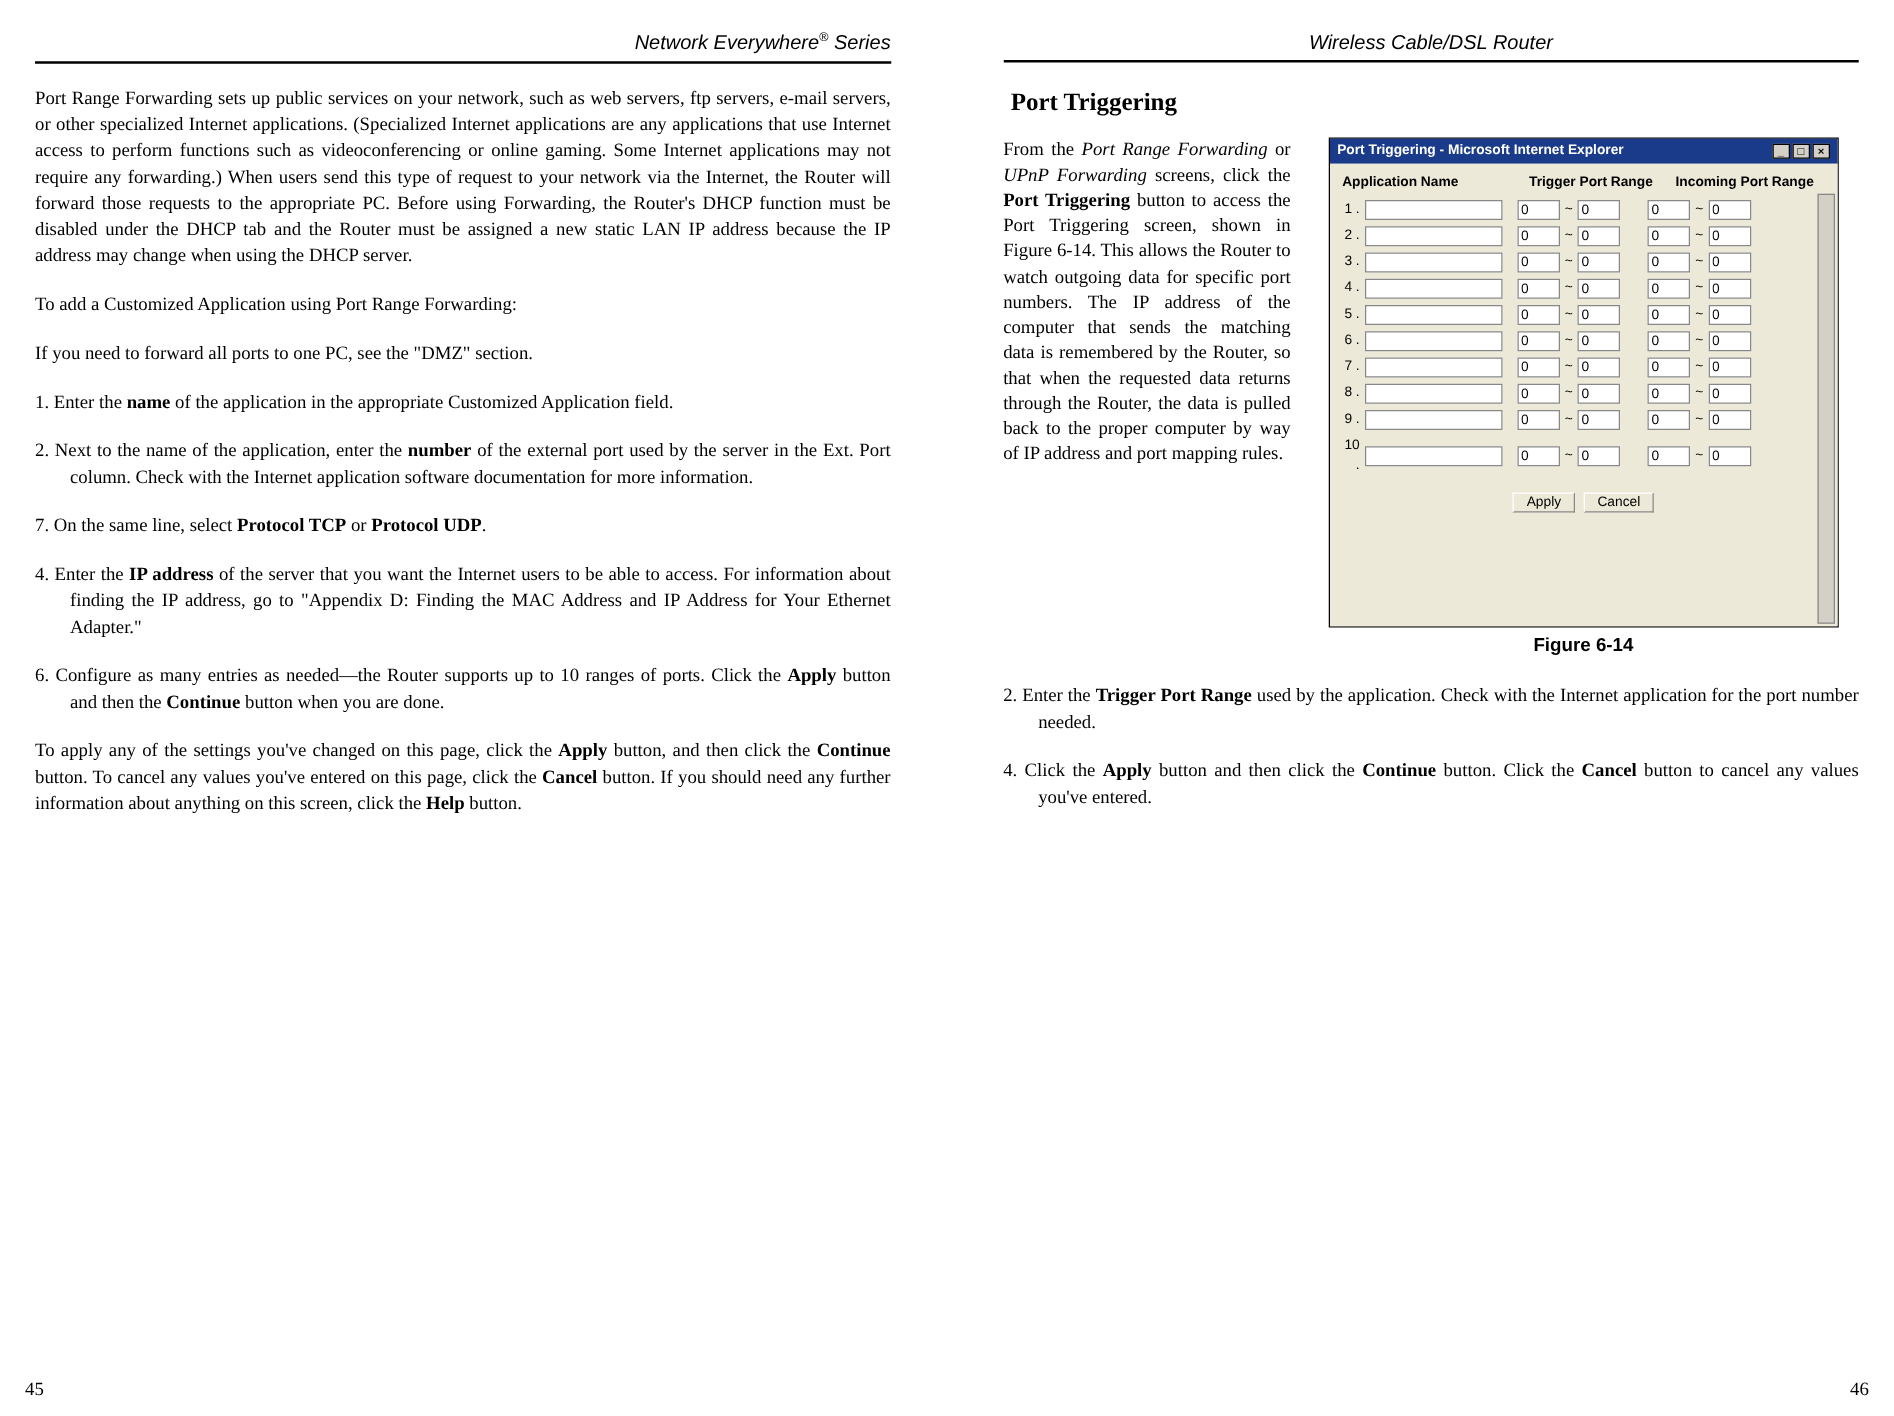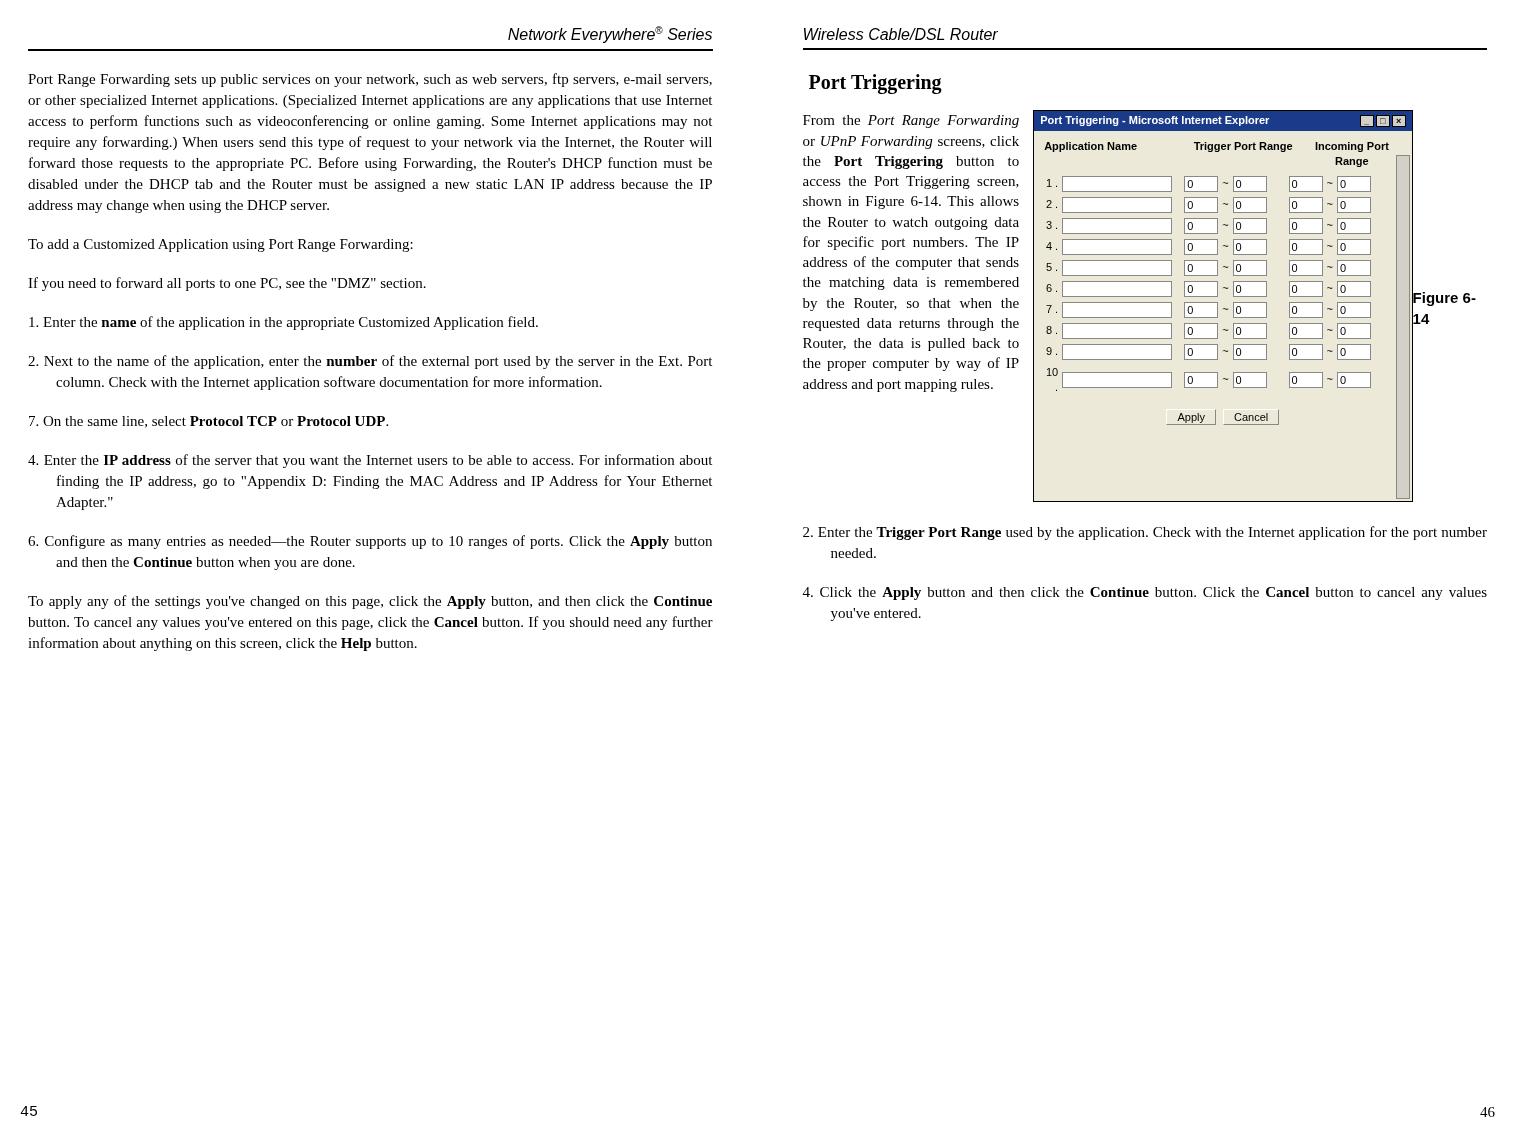--- a/index.html
+++ b/index.html
@@ -21,35 +21,35 @@
     }
     .page-left { padding-left: 28px; padding-right: 45px; }
     .page-right { padding-left: 45px; padding-right: 28px; }
     .header-row {
       display: flex;
       border-bottom: 2px solid #000;
       padding-bottom: 2px;
       margin-bottom: 18px;
     }
     .page-left .header-row { justify-content: flex-end; }
-    .page-right .header-row { justify-content: flex-start; }
+    .page-right .header-row { justify-content: center; }
     .series-title {
       font-style: italic;
       font-weight: normal;
       font-size: 16px;
       font-family: Arial, Helvetica, sans-serif;
     }
     .series-title sup { font-size: 10px; font-style: normal; }
     .body-text { text-align: justify; margin-bottom: 18px; }
     .pagenum {
       position: absolute;
       bottom: 10px;
       font-size: 15px;
     }
-    .page-left .pagenum { left: 20px; font-family: Liberation Mono, monospace; }
+    .page-left .pagenum { left: 20px; }
     .page-right .pagenum { right: 20px; }
     ol.steps { list-style: none; margin: 0; padding: 0; }
     ol.steps li { margin-bottom: 18px; text-align: justify; padding-left: 28px; text-indent: -28px; }
     .section-title {
       font-family: "Times New Roman", Times, serif;
       font-weight: bold;
       font-size: 20px;
       margin-bottom: 14px;
       margin-left: 6px;
     }
@@ -60,21 +60,21 @@
     }
     .right-top-text {
       width: 230px;
       text-align: justify;
       font-size: 15px;
       line-height: 1.35;
     }
     .screenshot-wrap {
       flex: 1;
       display: flex;
-      flex-direction: row;
+      flex-direction: column;
       align-items: center;
     }
     .figure-caption {
       font-family: Arial, Helvetica, sans-serif;
       font-weight: bold;
       font-size: 15px;
       margin-top: 4px;
     }
     
     .win {

